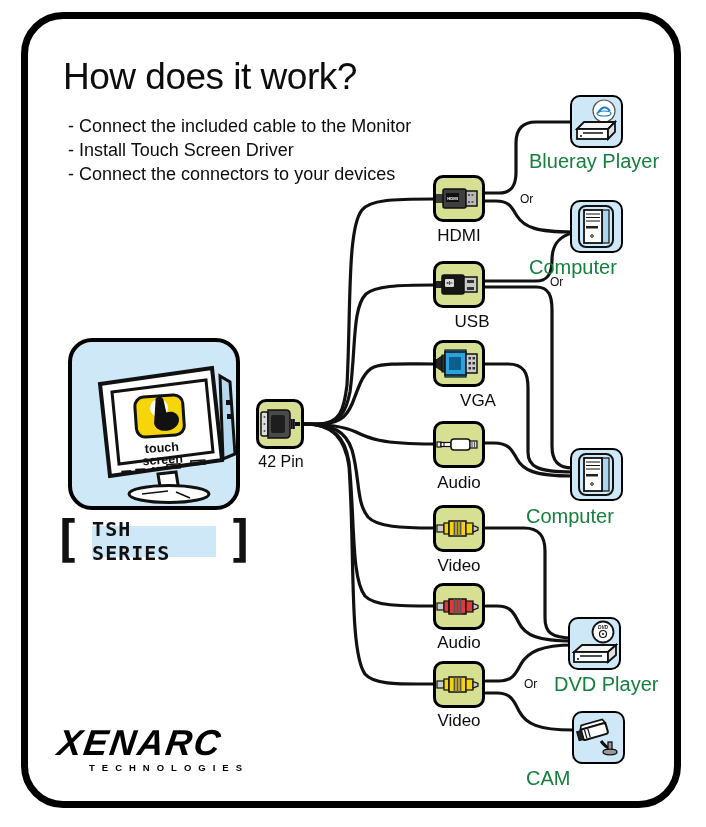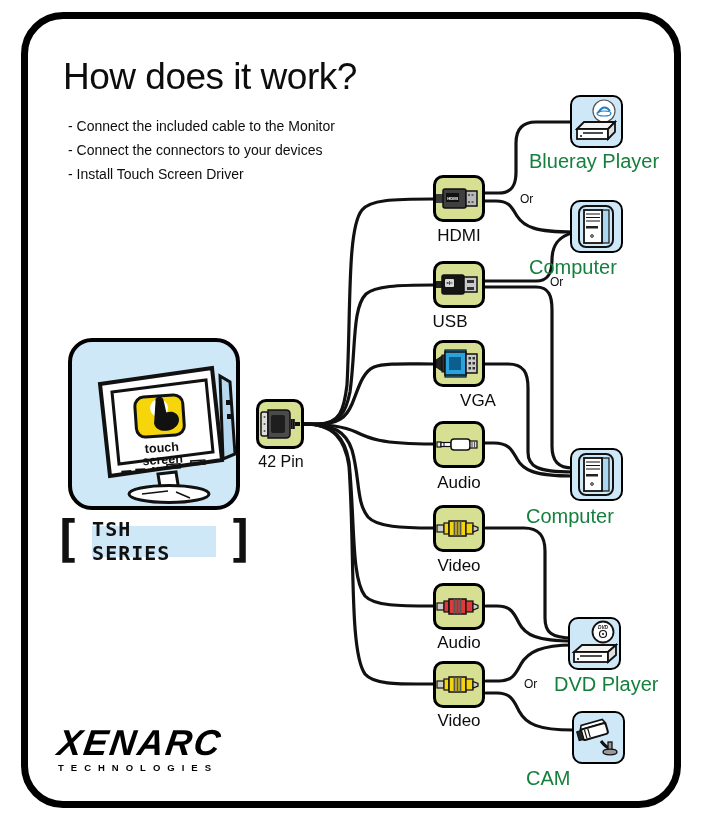--- a/index.html
+++ b/index.html
@@ -3,42 +3,42 @@
 <meta charset="utf-8">
 <style>
   html,body{margin:0;padding:0;background:#ffffff;}
   #canvas{position:relative;width:706px;height:827px;background:#ffffff;overflow:hidden;
           font-family:"Liberation Sans",sans-serif;color:#111;}
   .frame{position:absolute;left:21px;top:12px;width:646px;height:782px;
          border:7px solid #000;border-radius:42px;background:#fff;}
   .lines{position:absolute;left:0;top:0;z-index:1;}
   .title{position:absolute;left:63px;top:56px;font-size:37px;letter-spacing:-0.5px;
          color:#0d0d0d;z-index:2;margin:0;font-weight:normal;}
-  .bullets{position:absolute;left:68px;top:114px;z-index:2;font-size:14px;line-height:24px;color:#0d0d0d;}
+  .bullets{position:absolute;left:68px;top:114px;z-index:2;font-size:18px;line-height:24px;color:#0d0d0d;}
   .panel{position:absolute;left:68px;top:338px;width:172px;height:172px;box-sizing:border-box;
          border:4px solid #000;border-radius:24px;z-index:2;}
   .tsh-row{position:absolute;left:52px;top:518px;width:204px;height:46px;z-index:2;
            display:flex;align-items:center;justify-content:center;}
   .bracket{font-family:"DejaVu Sans Mono",monospace;font-size:50px;font-weight:bold;
            line-height:40px;position:relative;top:-2px;}
   .tsh-box{width:152px;height:31px;margin:0 10px;display:flex;align-items:center;justify-content:center;}
   .tsh-box span{font-family:"DejaVu Sans Mono",monospace;font-weight:bold;font-size:20px;letter-spacing:1px;}
   .cbox{position:absolute;width:52px;height:47px;box-sizing:border-box;border:3px solid #000;
         border-radius:10px;z-index:2;display:flex;align-items:center;justify-content:center;}
   .pinbox{position:absolute;left:256px;top:399px;width:48px;height:50px;box-sizing:border-box;
         border:3px solid #000;border-radius:10px;z-index:2;display:flex;align-items:center;justify-content:center;}
   .dbox{position:absolute;left:570px;width:53px;height:53px;box-sizing:border-box;border:2.5px solid #000;
         border-radius:10px;z-index:2;display:flex;align-items:center;justify-content:center;}
   .lbl{position:absolute;z-index:2;font-size:17px;color:#0d0d0d;text-align:center;}
   .dlbl{position:absolute;z-index:2;font-size:20px;color:#15803d;text-align:left;width:140px;}
   .orlbl{position:absolute;z-index:3;font-size:12px;color:#0d0d0d;}
   .logo{position:absolute;left:58px;top:726px;z-index:2;width:190px;}
   .logo-brand{font-weight:bold;font-style:italic;font-size:36px;letter-spacing:2px;
               transform:skewX(-8deg);line-height:34px;color:#000;}
-  .logo-tag{font-weight:bold;font-size:9.5px;letter-spacing:7px;margin-top:2px;color:#000;}
+  .logo-tag{font-weight:bold;font-size:9.5px;letter-spacing:7px;margin-top:2px;color:#000;margin-left:31px;}
 </style>
 </head>
 <body>
 
 <div id="canvas">
 
   <div class="frame"></div>
 
   <svg class="lines" width="706" height="827" viewBox="0 0 706 827">
     <g fill="none" stroke="#111" stroke-width="3.2" stroke-linecap="round" stroke-linejoin="round">
@@ -61,22 +61,22 @@
       <path d="M486,606 L497,606 C511,606 514,613 519,623 C525,635 537,641 573,641"></path>
       <path d="M486,681 L499,681 C513,681 516,673 521,664 C528,652 541,645 573,645"></path>
       <path d="M486,693 L497,693 C511,693 514,701 519,711 C526,724 538,730 573,730"></path>
     </g>
   </svg>
 
   <h1 class="title">How does it work?</h1>
 
   <div class="bullets">
     <div>-  Connect the included cable to the Monitor</div>
+    <div>-  Install Touch Screen Driver</div>
     <div>-  Connect the connectors to your devices</div>
-    <div>-  Install Touch Screen Driver</div>
   </div>
 
   <div class="panel" style="background-color: rgb(207, 232, 248);">
     <svg width="164" height="164" viewBox="0 0 164 164">
 
       <path d="M148,34 L158,40 L163,112 L151,117 Z" fill="#b7d9ef" stroke="#111" stroke-width="3"></path>
       <rect x="154" y="58" width="6" height="5" fill="#111"></rect>
       <rect x="155" y="72" width="6" height="5" fill="#111"></rect>
 
       <path d="M86,132 L104,130 L107,149 L89,151 Z" fill="#fff" stroke="#111" stroke-width="3"></path>
@@ -142,21 +142,21 @@
       <rect x="0" y="17" width="6" height="7" fill="#222"></rect>
       <rect x="6" y="11" width="22" height="19" rx="2" fill="#151515" stroke="#111" stroke-width="1.5"></rect>
       <rect x="9" y="15" width="9" height="8" rx="1" fill="#d9d9d9"></rect>
       <path d="M10.5,19 L16.5,19 M13.5,17 L13.5,21" stroke="#333" stroke-width="0.8"></path>
       <circle cx="11.5" cy="19" r="0.8" fill="#333"></circle>
       <rect x="28" y="13" width="13" height="15" fill="#c9c9c9" stroke="#111" stroke-width="1.5"></rect>
       <rect x="31" y="16" width="7" height="3" fill="#333"></rect>
       <rect x="31" y="23" width="7" height="3" fill="#333"></rect>
     </svg>
   </div>
-  <div class="lbl" style="left:400px;top:312px;width:100px;">USB</div>
+  <div class="lbl" style="left:422px;top:312px;width:100px;">USB</div>
 
   <div class="cbox" style="left: 433px; top: 340px; background-color: rgb(215, 223, 146);">
     <svg width="46" height="41" viewBox="0 0 46 41">
       <path d="M0,17 L6,13 L6,28 L0,24 Z" fill="#222" stroke="#111" stroke-width="1"></path>
       <rect x="6" y="12" width="3" height="17" fill="#333" stroke="#111" stroke-width="1"></rect>
       <rect x="9" y="7" width="21" height="4" stroke="#111" stroke-width="1.2" fill="#2aa3dd"></rect>
       <rect x="9" y="30" width="21" height="4" stroke="#111" stroke-width="1.2" fill="#2aa3dd"></rect>
       <rect x="9" y="9" width="21" height="23" stroke="#111" stroke-width="1.5" fill="#2aa3dd"></rect>
       <rect x="13" y="14" width="12" height="13" fill="#0c5e8f"></rect>
       <rect x="30" y="11" width="11" height="19" fill="#ccc" stroke="#111" stroke-width="1.5"></rect>

